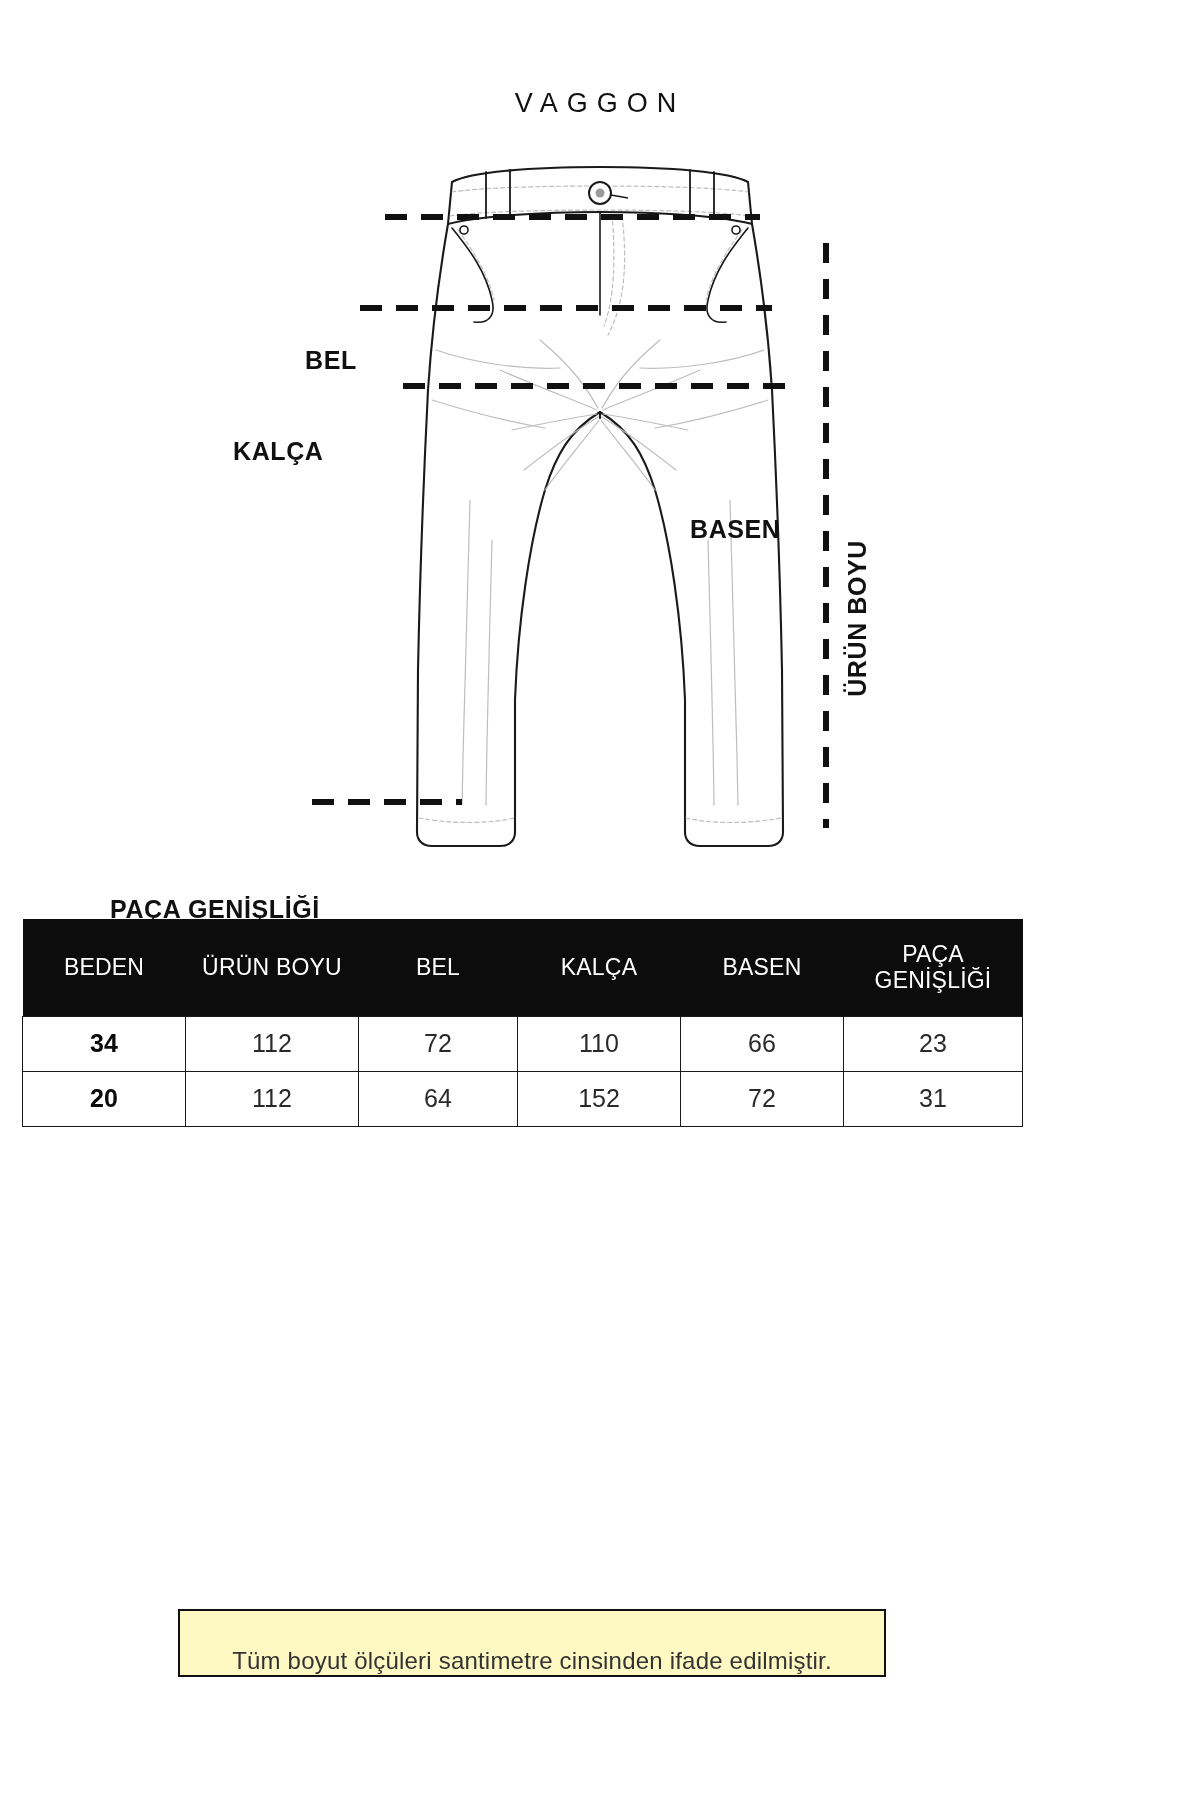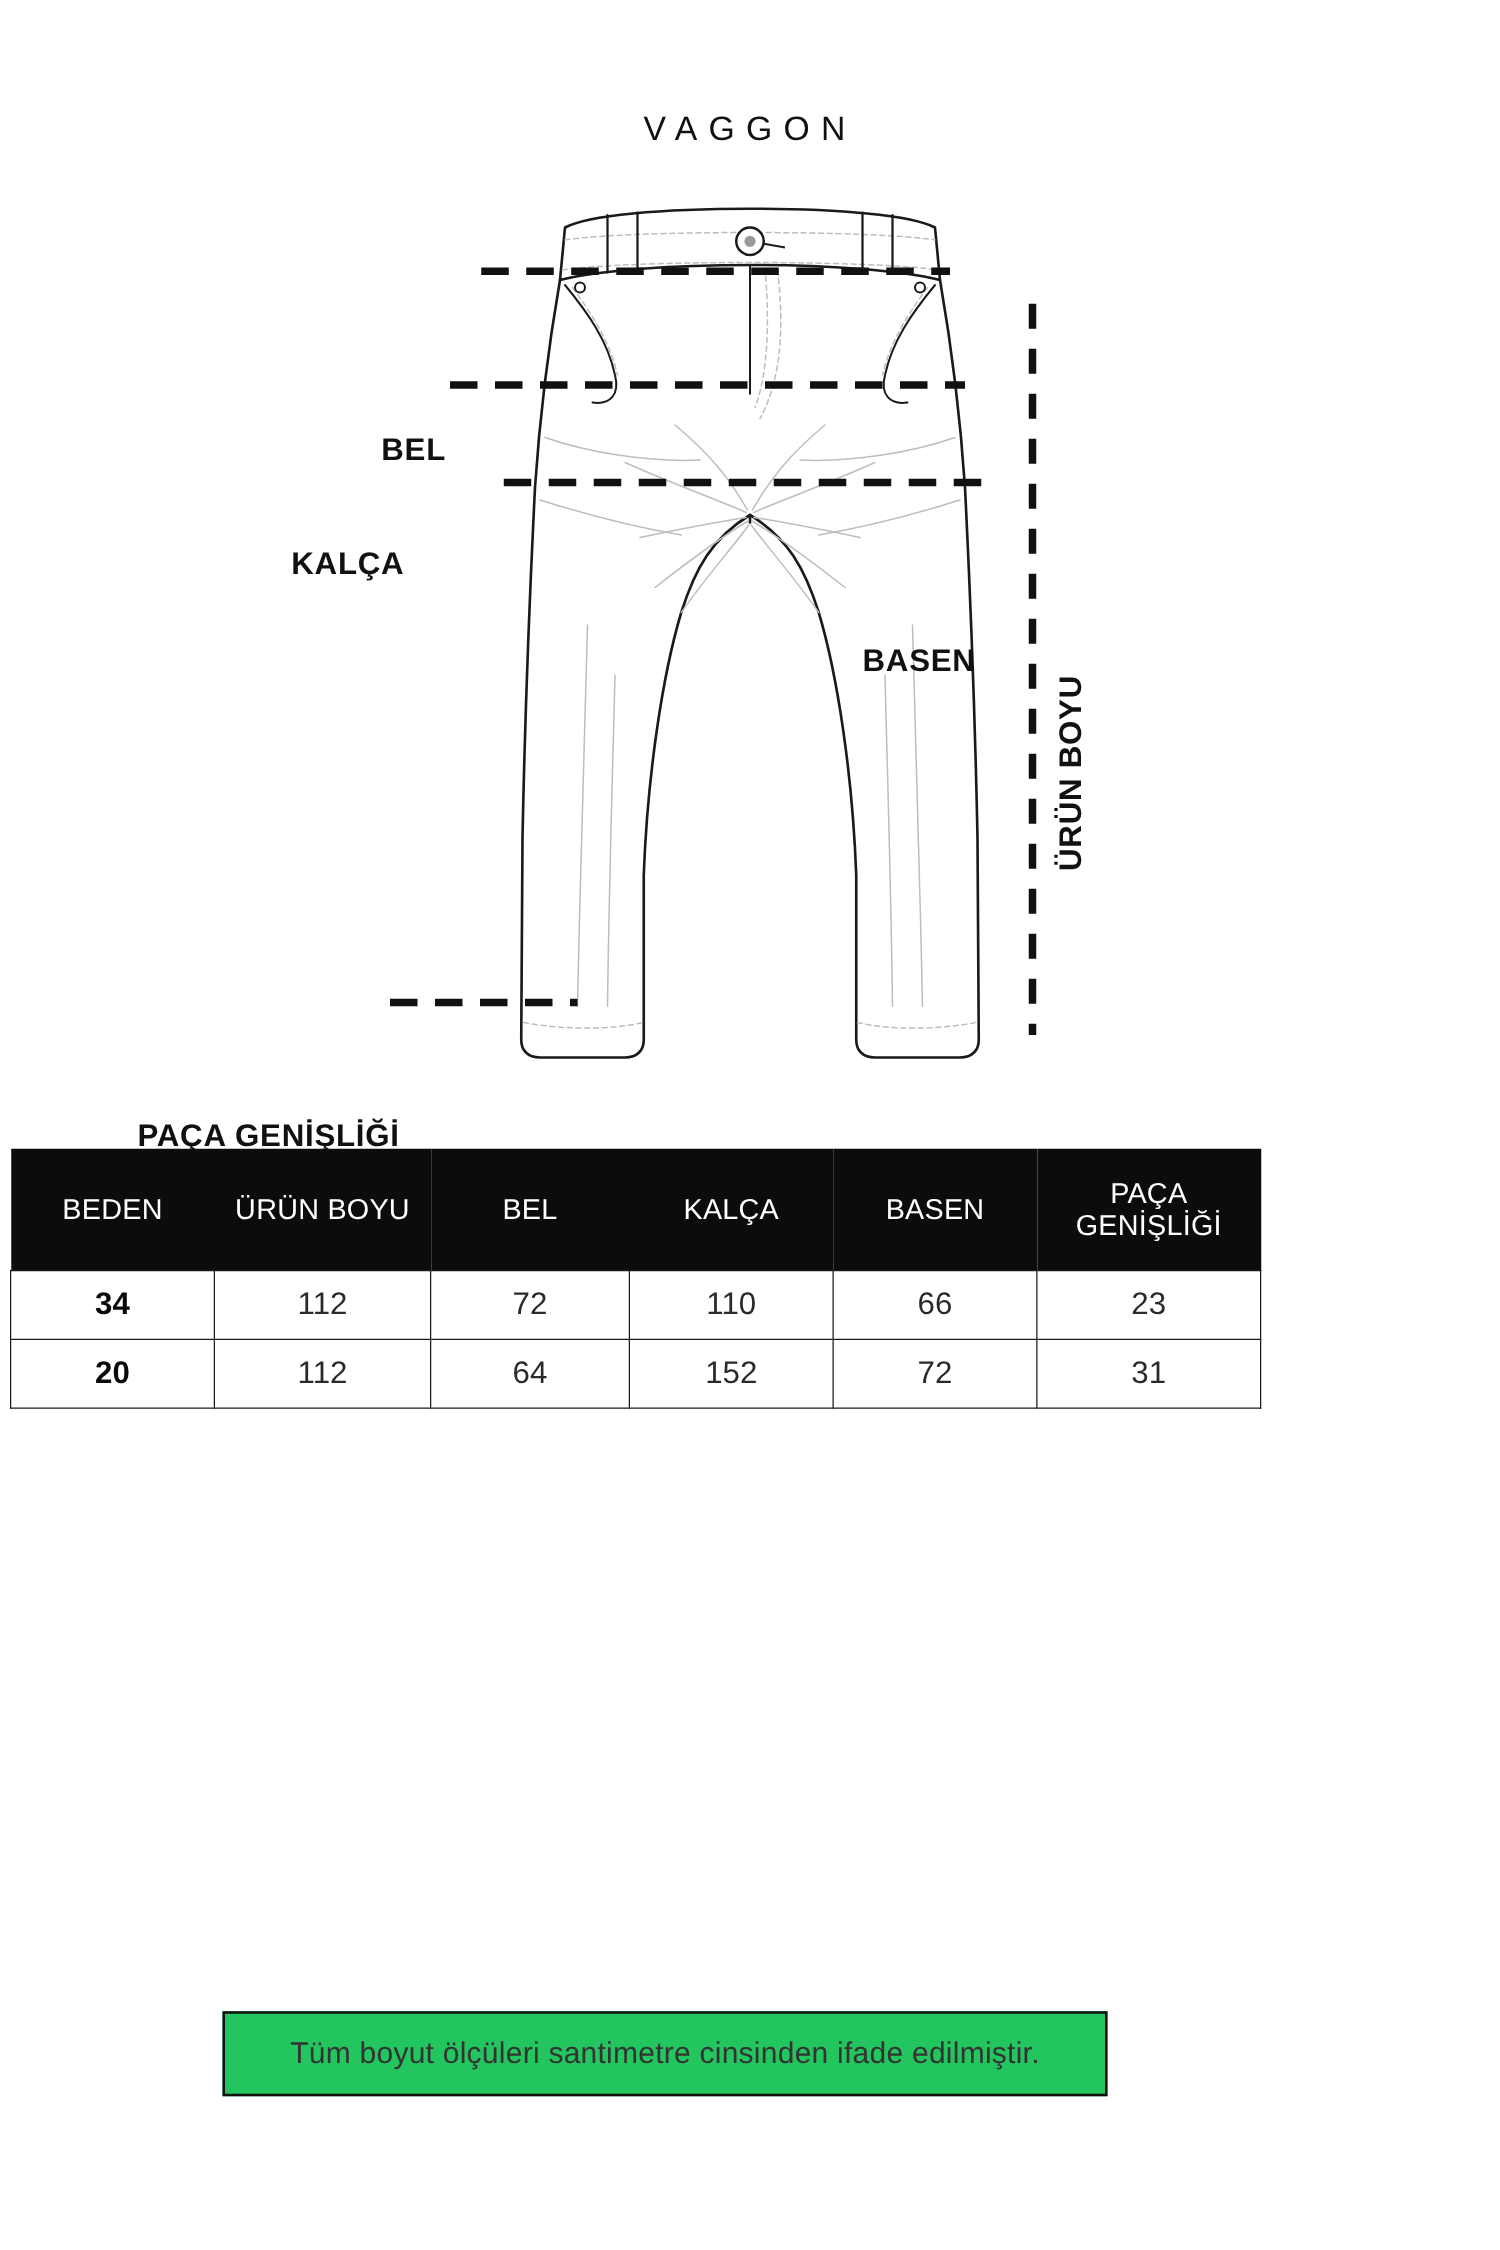--- a/index.html
+++ b/index.html
@@ -32,21 +32,21 @@
   .lbl-kalca  { left: 233px; top: 297px; }
   .lbl-basen  { left: 690px; top: 375px; }
   .lbl-paca   { left: 110px; top: 755px; }
   .lbl-urun {
     left: 843px; top: 400px;
     writing-mode: vertical-rl; transform: rotate(180deg);
     transform-origin: center;
   }
 
   
-  .table-wrap { position: absolute; left: 8px; top: 919px; width: 1000px; }
+  .table-wrap { position: absolute; left: 22px; top: 919px; width: 1000px; }
   table.size-table { width: 1000px; border-collapse: collapse; table-layout: fixed; }
   table.size-table thead th {
     background: #0c0c0c; color: #ffffff;
     font-weight: 400; font-size: 23px;
     padding: 22px 4px; text-align: center;
     line-height: 1.15; border: none;
     letter-spacing: 0.2px;
   }
   table.size-table tbody td {
     border: 1.6px solid #1a1a1a;
@@ -59,22 +59,22 @@
     font-weight: 700; color: #0a0a0a; font-size: 25px;
   }
   table.size-table tbody tr td:first-child { border-left: 1.6px solid #1a1a1a; }
   table.size-table tbody tr td:last-child  { border-right: 1.6px solid #1a1a1a; }
   table.size-table tbody tr:last-child td  { border-bottom: 1.6px solid #1a1a1a; }
 
   
   .note {
     position: absolute; left: 178px; top: 1609px;
     width: 708px; height: 68px;
-    border: 2.5px solid #111111; background: #22c55e;
-    display: flex; align-items: center; justify-content: center;
+    border: 2.5px solid #111111; background: #fef9c3;
+    display: flex; align-items: flex-end; justify-content: center;
     font-size: 24px; color: #333; letter-spacing: 0.2px;
   }
 </style>
 </head>
 <body>
 
 <div class="page">
 
   <div class="brand">VAGGON</div>
 

